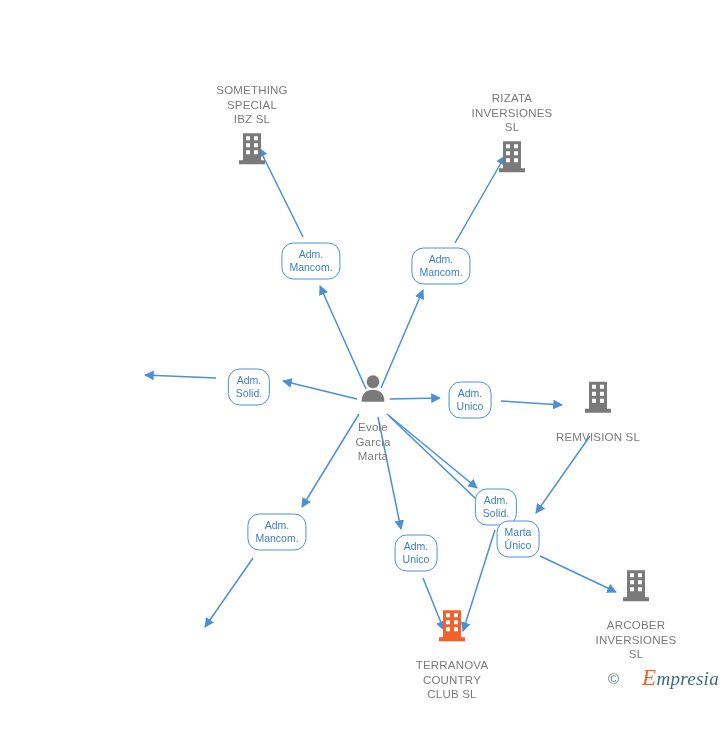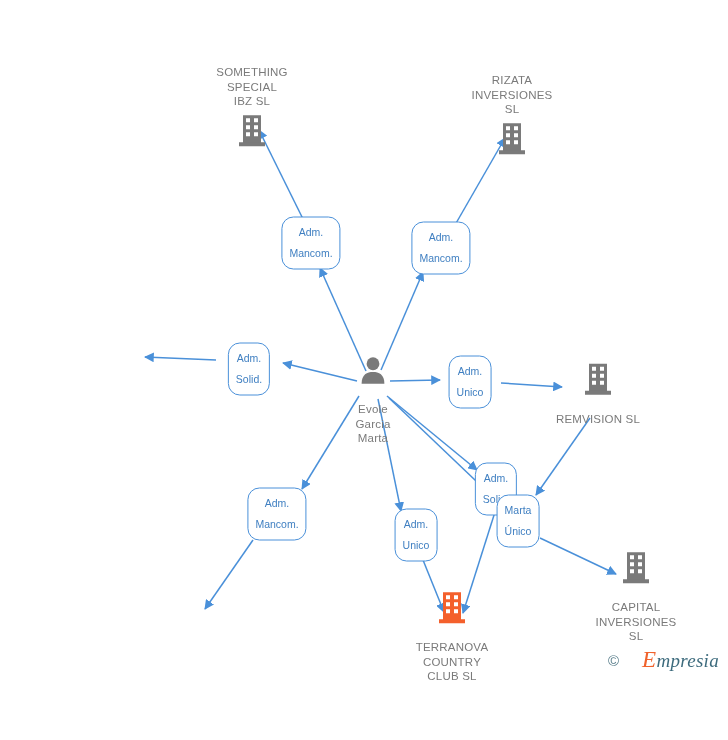--- a/index.html
+++ b/index.html
@@ -1,38 +1,38 @@
 <!DOCTYPE html>
 <html><head>
 <meta charset="utf-8">
 <style>
   html,body{margin:0;padding:0;}
   body{
     width:728px;height:740px;background:#ffffff;
     font-family:"Liberation Sans",sans-serif;
     position:relative;overflow:hidden;
   }
-  #stage{position:absolute;left:0;top:0;width:728px;height:676px;}
+  #stage{position:absolute;left:0;top:18px;width:728px;height:676px;}
   svg.edges{position:absolute;left:0;top:0;width:728px;height:740px;pointer-events:none;}
 
   .node{position:absolute;transform:translate(-50%,-50%);
         display:flex;flex-direction:column;align-items:center;width:170px;}
   .node .caption{font-size:11.5px;line-height:14.5px;color:#7a7a7a;
         text-align:center;letter-spacing:.2px;white-space:pre-line;}
   .node .glyph{line-height:0;}
   .node.company-node .caption{order:2;margin-top:16px;}
   .node.company-node .glyph{order:1;}
   .node.person-node .caption{order:2;margin-top:17px;text-align:center;}
   .node.person-node .glyph{order:1;}
   .node.label-above .caption{order:1;margin-bottom:4px;margin-top:0;}
   .node.label-above .glyph{order:2;}
 
   .relbox{position:absolute;transform:translate(-50%,-50%);
      border:1.4px solid #4a90d9;border-radius:12px;background:#ffffff;
-     color:#3f7fc1;font-size:10.5px;line-height:21px;text-align:center;
+     color:#3f7fc1;font-size:10.5px;line-height:13px;text-align:center;
      padding:4px 7px 5px 7px;white-space:pre-line;box-sizing:border-box;}
 
   .watermark{position:absolute;right:9px;bottom:6px;display:flex;
      align-items:center;gap:3px;}
   .wm-c{color:#5a7f8c;font-size:15px;line-height:15px;}
   .wm-text{font-family:"Liberation Serif",serif;font-style:italic;
      font-size:19px;line-height:19px;color:#3d6b7d;letter-spacing:.3px;margin-left:20px;}
   .wm-text .cap{color:#f0622c;font-size:23px;}
 </style>
 </head>
@@ -143,21 +143,21 @@
         <g fill="#ffffff">
           <rect x="9" y="5" width="4" height="4"></rect>
             <rect x="17" y="5" width="4" height="4"></rect>
           <rect x="9" y="12" width="4" height="4"></rect>
             <rect x="17" y="12" width="4" height="4"></rect>
           <rect x="9" y="19" width="4" height="4"></rect>
             <rect x="17" y="19" width="4" height="4"></rect>
         </g>
       </svg>
     </span>
-    <span class="caption">CAPITAL
+    <span class="caption">ARCOBER
 INVERSIONES
 SL</span>
   </div>
 
   <div class="node company-node" style="left:452px;top:637px;">
     <span class="glyph">
       <svg width="30" height="34" viewBox="0 0 30 34">
         <rect x="6" y="2" width="18" height="28" fill="#f4602c"></rect>
         <rect x="2" y="29" width="26" height="4" fill="#f4602c"></rect>
         <g fill="#ffffff">

